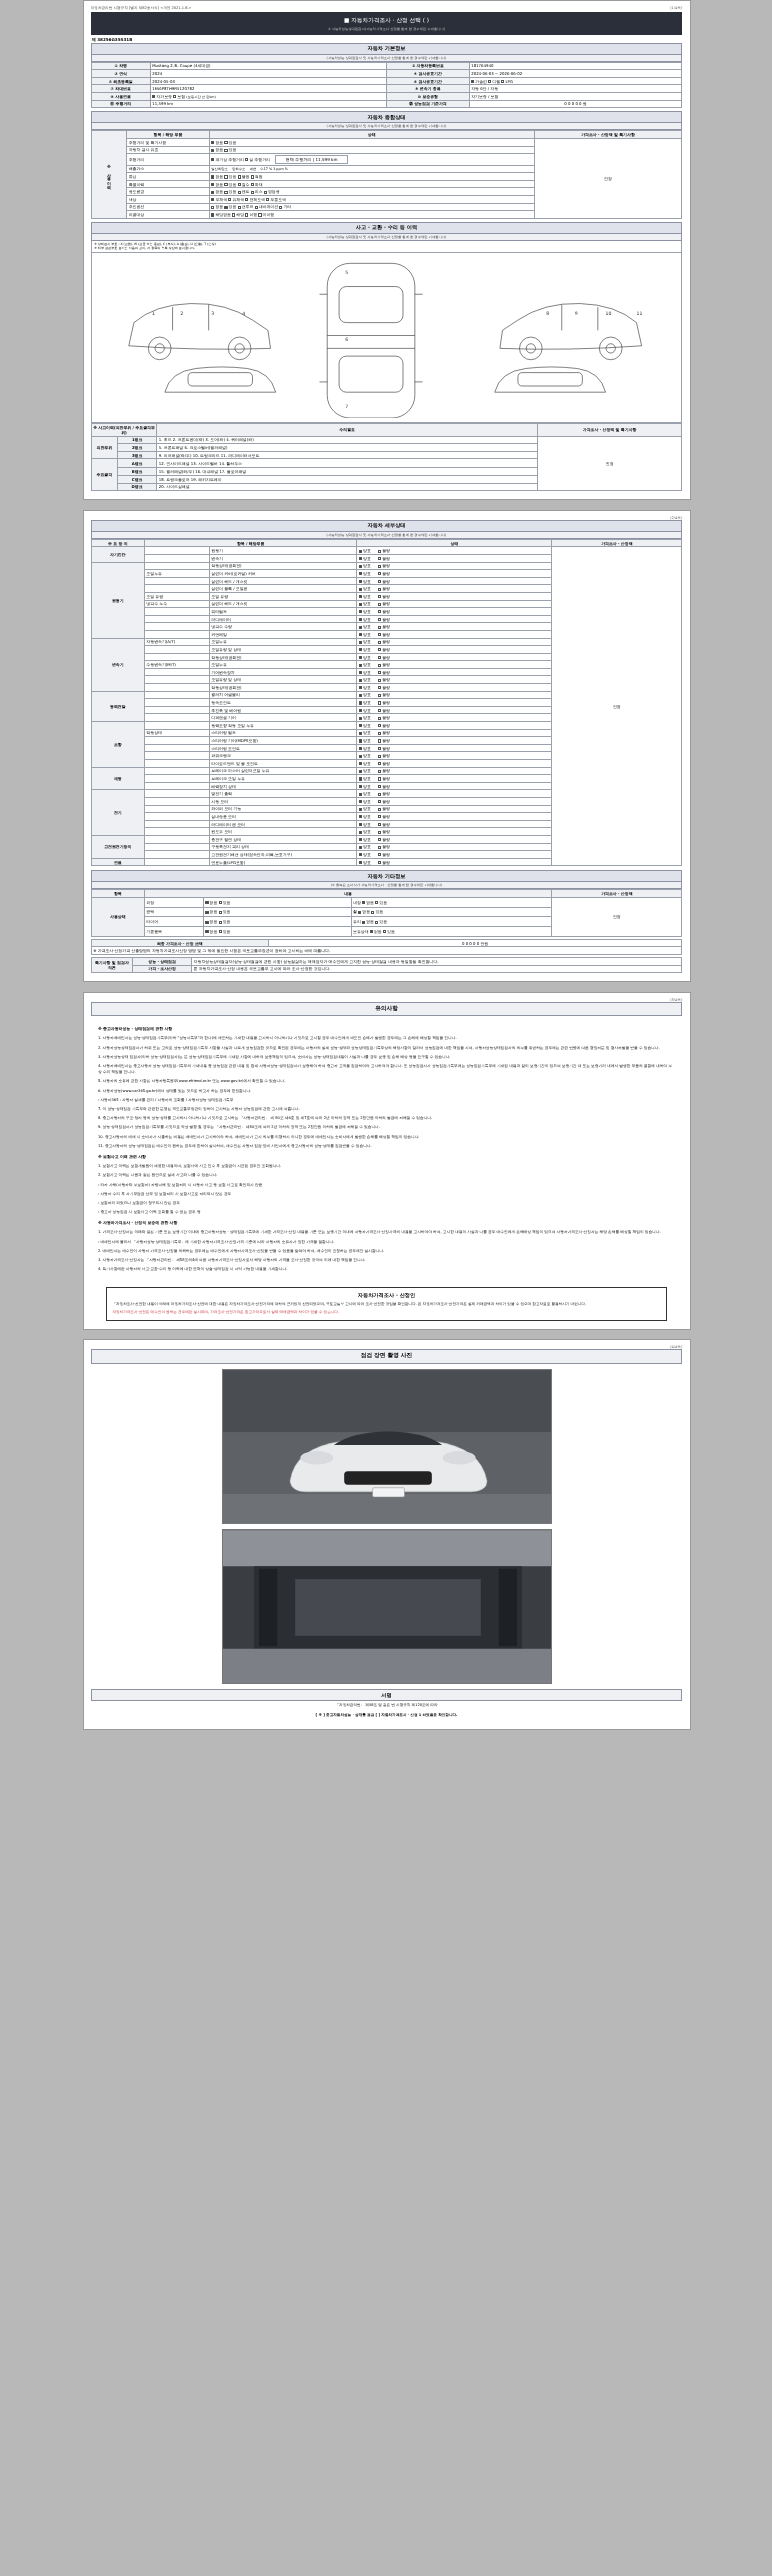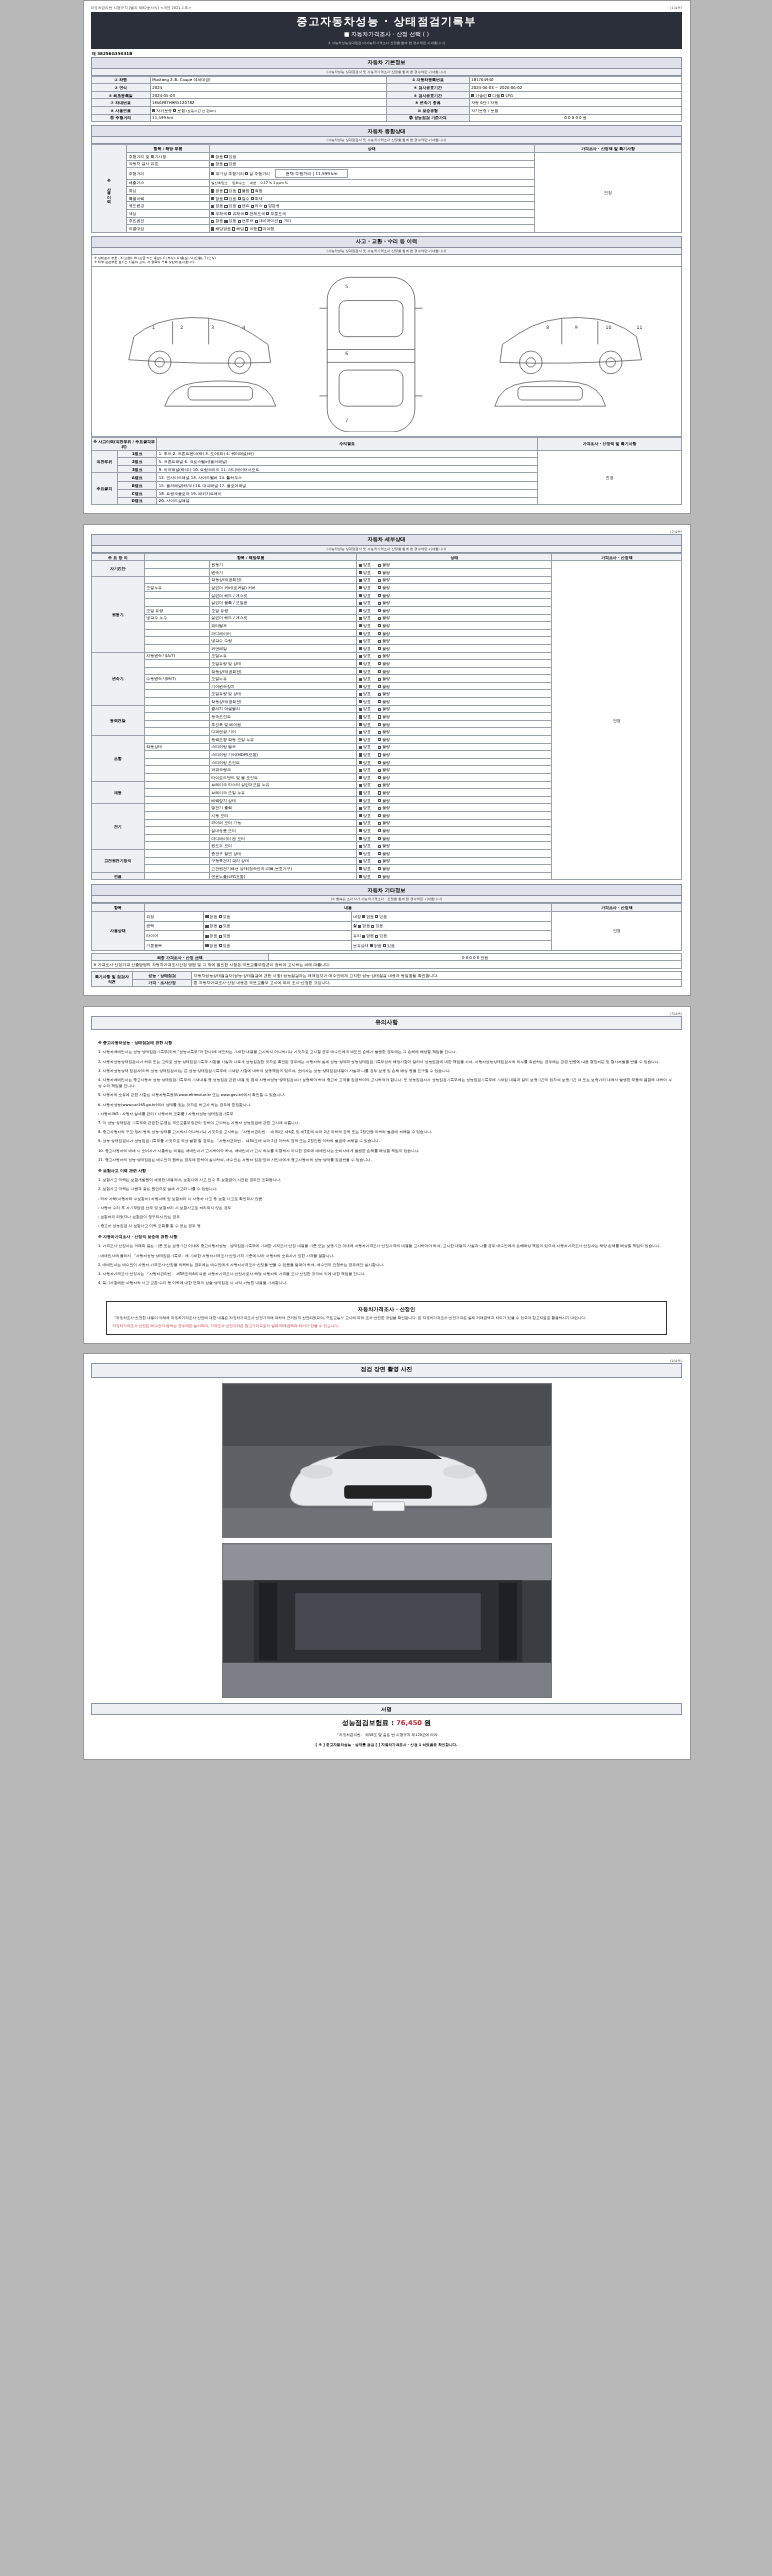--- a/index.html
+++ b/index.html
@@ -68,21 +68,20 @@
 </head>
 <body>
 
 <div class="page">
   <div style="display:flex;justify-content:space-between;align-items:flex-start;">
     <div class="page-top-note">자동차관리법 시행규칙 [별지 제82호서식] &lt;개정 2021.1.6.&gt;</div>
     <div class="page-tag">(1/4쪽)</div>
   </div>
 
   <div class="hdr-bar">
-    <div class="t1">중고자동차성능 · 상태점검기록부</div>
     <div class="t2">■ 자동차가격조사 · 산정 선택 ( )</div>
     <div class="t3">※ 자동차성능상태점검자(자동차가격조사·산정을 함께 한 경우에만 기재합니다)</div>
   </div>
 
   <div class="docno">
     <span>제</span>
     <span>38256G35S31B</span>
   </div>
 
   <div class="sec-title">자동차 기본정보</div>
@@ -754,21 +753,16 @@
       <rect x="0" y="0" width="640" height="70" fill="#8e9197"></rect>
       <rect x="60" y="70" width="520" height="160" fill="#2b2e33"></rect>
       <rect x="140" y="95" width="360" height="110" fill="#46494f"></rect>
       <rect x="0" y="230" width="640" height="70" fill="#7c7f85"></rect>
       <rect x="70" y="75" width="35" height="150" fill="#1d2024"></rect>
       <rect x="535" y="75" width="35" height="150" fill="#1d2024"></rect>
     </svg>
   </div>
 
   <div class="sign-title">서명</div>
-  <div class="price-line">
-    <span>성능점검보험료 :</span>
-    <span class="amt">76,450</span>
-    <span>원</span>
-  </div>
   <div class="foot-note center">「자동차관리법」 제58조 및 같은 법 시행규칙 제120조에 따라</div>
   <div class="foot-note center bold">[ ※ ] 중고자동차성능 · 상태를 점검 [   ] 자동차가격조사 · 산정 1 하였음을 확인합니다.</div>
 </div>
 
 
 </body></html>

